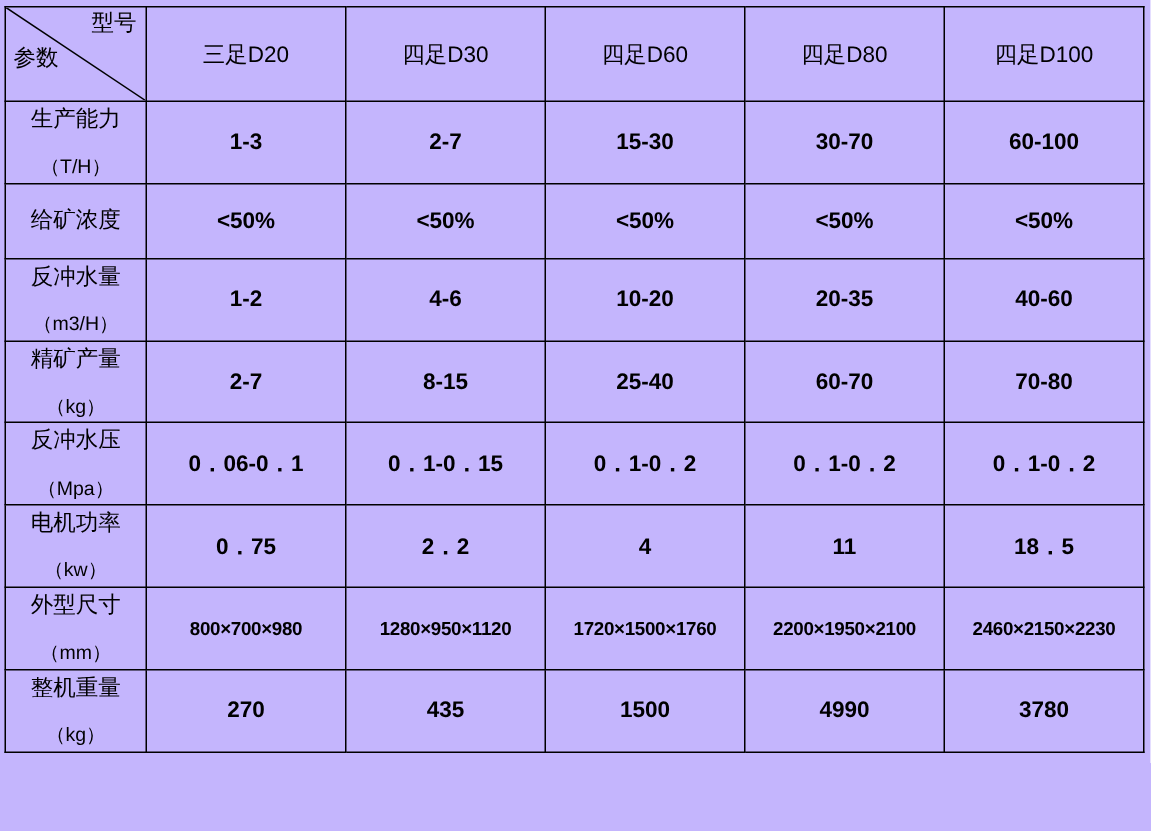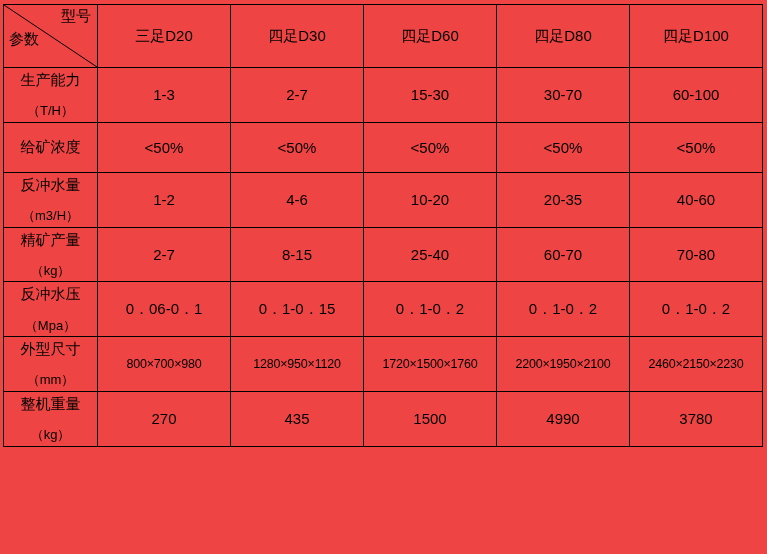--- a/index.html
+++ b/index.html
@@ -9,21 +9,21 @@
   }
   body {
     font-family: "Liberation Sans", sans-serif;
     color: #000000;
   }
   .page {
     width: 767px;
     height: 554px;
     position: relative;
     overflow: hidden;
-    background: #ef4444;
+    background: #c4b5fd;
   }
   table.spec {
     border-collapse: collapse;
     width: 760px;
     margin: 4px 0 0 3px;
     table-layout: fixed;
   }
   table.spec td {
     border: 1px solid #000000;
     text-align: center;
@@ -70,20 +70,21 @@
     line-height: 1.35;
     padding: 3px 1px;
   }
   td.rowlabel .unit {
     font-size: 13px;
     display: block;
     margin-top: 12px;
   }
   td.val {
     font-size: 15px;
+    font-weight: bold;
   }
   td.val.small {
     font-size: 12.5px;
     letter-spacing: -0.2px;
   }
   tr.r-tall td { height: 45px; }
 </style>
 </head>
 <body>
 
@@ -146,20 +147,28 @@
         </tr>
         <tr class="r-tall">
           <td class="rowlabel"><span>反冲水压</span><span class="unit">（Mpa）</span></td>
           <td class="val">0．06-0．1</td>
           <td class="val">0．1-0．15</td>
           <td class="val">0．1-0．2</td>
           <td class="val">0．1-0．2</td>
           <td class="val">0．1-0．2</td>
         </tr>
         <tr class="r-tall">
+          <td class="rowlabel"><span>电机功率</span><span class="unit">（kw）</span></td>
+          <td class="val">0．75</td>
+          <td class="val">2．2</td>
+          <td class="val">4</td>
+          <td class="val">11</td>
+          <td class="val">18．5</td>
+        </tr>
+        <tr class="r-tall">
           <td class="rowlabel"><span>外型尺寸</span><span class="unit">（mm）</span></td>
           <td class="val small">800×700×980</td>
           <td class="val small">1280×950×1120</td>
           <td class="val small">1720×1500×1760</td>
           <td class="val small">2200×1950×2100</td>
           <td class="val small">2460×2150×2230</td>
         </tr>
         <tr class="r-tall">
           <td class="rowlabel"><span>整机重量</span><span class="unit">（kg）</span></td>
           <td class="val">270</td>

